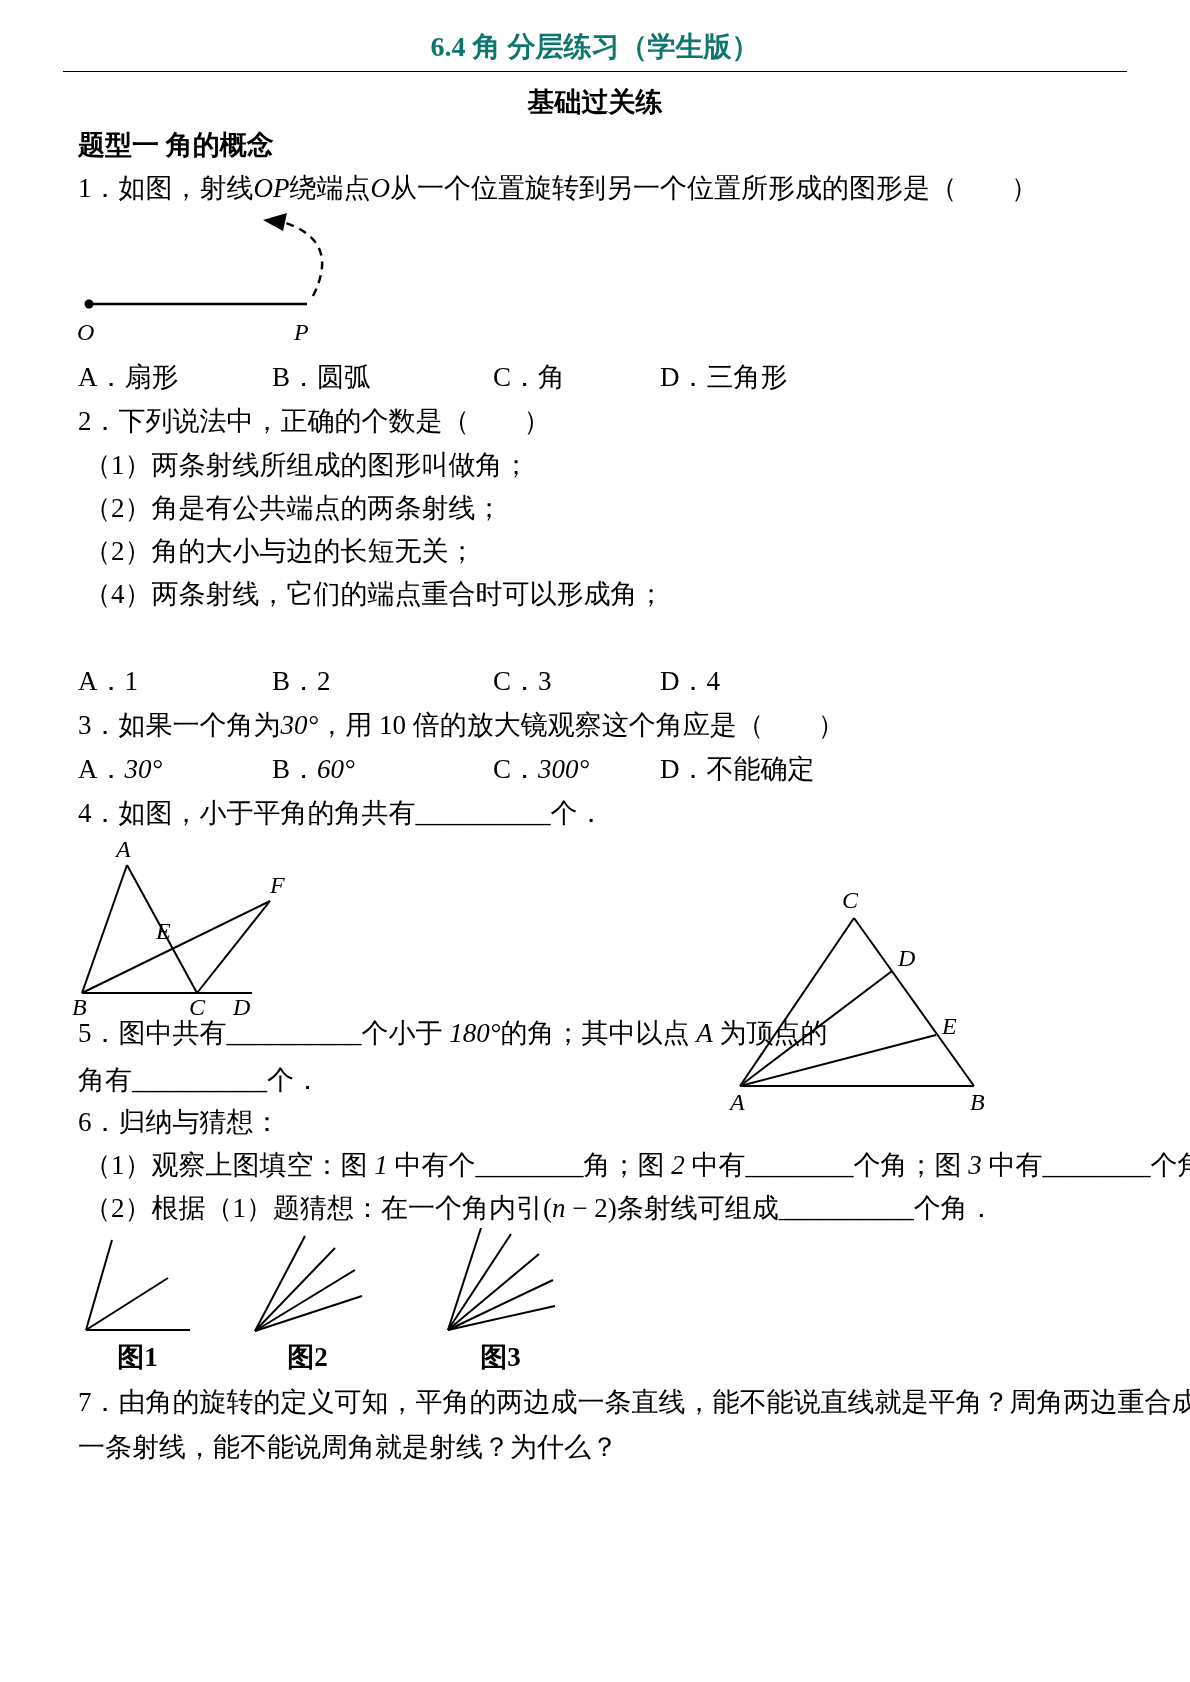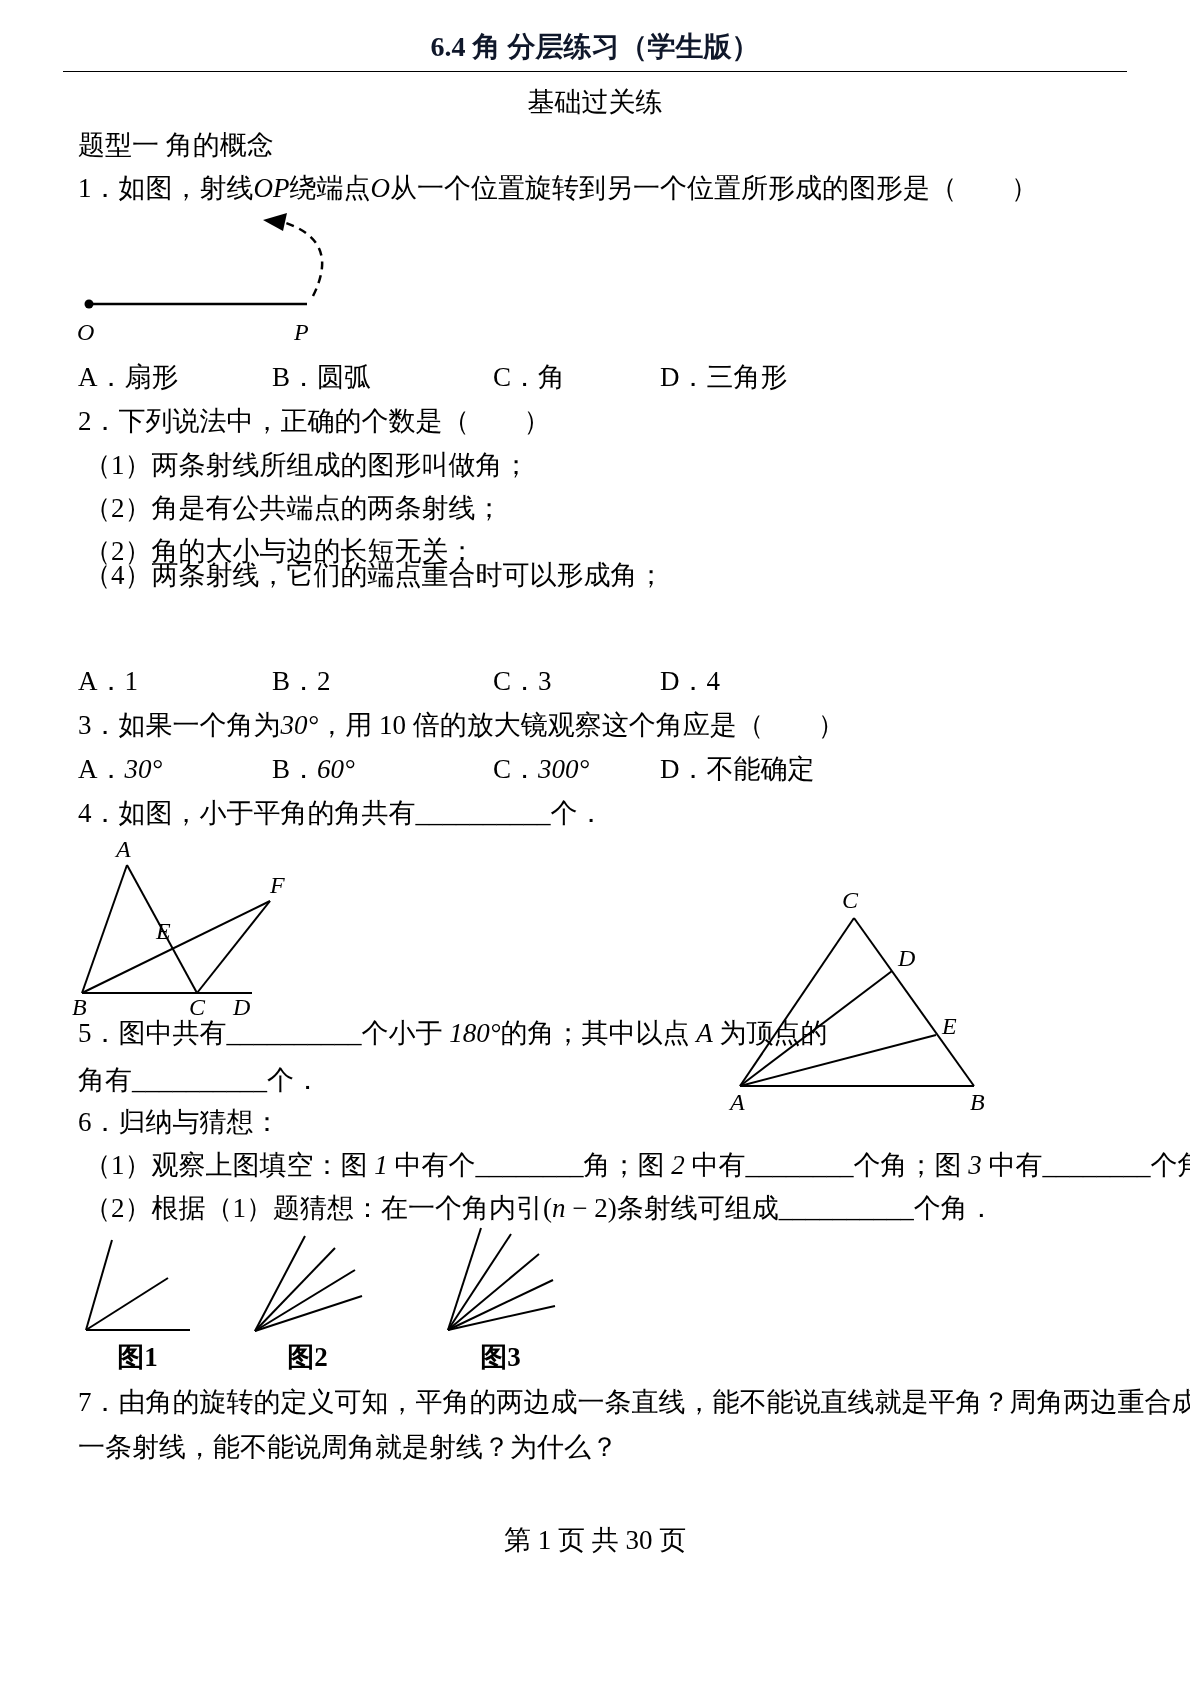--- a/index.html
+++ b/index.html
@@ -1,22 +1,22 @@
 <!DOCTYPE html>
 <html><head>
 <meta charset="utf-8">
 <style>
   html,body{margin:0;padding:0;background:#ffffff;}
   .page{position:relative;width:1190px;height:1682px;background:#ffffff;color:#000;
         font-family:"Liberation Serif","DejaVu Serif",serif;font-size:27px;overflow:hidden;}
   .line{position:absolute;left:78px;line-height:30px;white-space:nowrap;}
   .indent{left:84px;}
   .center{left:0;width:1190px;text-align:center;}
-  .bold{font-weight:normal;}
-  .title{color:#0f172a;font-size:28px;font-weight:bold;}
+  .bold{font-weight:bold;}
+  .title{color:#0f766e;font-size:28px;font-weight:bold;}
   .divider{position:absolute;top:71px;left:63px;width:1064px;height:0;border-top:1.5px solid #000;}
   .opt-row{position:absolute;left:78px;height:30px;line-height:30px;}
   .opt{position:absolute;top:0;white-space:nowrap;}
   .o1{left:0;}.o2{left:194px;}.o3{left:388px;margin-left:27px;}.o4{left:582px;}
   .fig{position:absolute;}
   .fig line,.fig path{stroke:#000;}
   .fig text{font-family:"Liberation Serif","DejaVu Serif",serif;font-style:italic;font-size:24px;fill:#000;}
   .fig-label{position:absolute;text-align:center;line-height:30px;font-weight:bold;}
   i{}
 </style>
@@ -45,21 +45,21 @@
     <span class="opt o1"><span>A．</span><i></i><span>扇形</span></span>
     <span class="opt o2"><span>B．</span><i></i><span>圆弧</span></span>
     <span class="opt o3"><span>C．</span><i></i><span>角</span></span>
     <span class="opt o4"><span>D．</span><i></i><span>三角形</span></span>
   </div>
 
   <div class="line" style="top:406px">2．下列说法中，正确的个数是（　　）</div>
   <div class="line indent" style="top:450px">（1）两条射线所组成的图形叫做角；</div>
   <div class="line indent" style="top:493px">（2）角是有公共端点的两条射线；</div>
   <div class="line indent" style="top:536px">（2）角的大小与边的长短无关；</div>
-  <div class="line indent" style="top:560px">（4）两条射线，它们的端点重合时可以形成角；</div>
+  <div class="line indent" style="top:579px">（4）两条射线，它们的端点重合时可以形成角；</div>
 
   <div class="opt-row" style="top:666px">
     <span class="opt o1"><span>A．</span><i></i><span>1</span></span>
     <span class="opt o2"><span>B．</span><i></i><span>2</span></span>
     <span class="opt o3"><span>C．</span><i></i><span>3</span></span>
     <span class="opt o4"><span>D．</span><i></i><span>4</span></span>
   </div>
 
   <div class="line" style="top:710px"><span>3．如果一个角为</span><i>30°</i><span>，用 10 倍的放大镜观察这个角应是（　　）</span></div>
 
@@ -125,15 +125,14 @@
     <line x1="5" y1="104" x2="38" y2="2" stroke-width="2"></line>
   </svg>
 
   <div class="fig-label" style="left:80px;top:1342px;width:115px">图1</div>
   <div class="fig-label" style="left:250px;top:1342px;width:115px">图2</div>
   <div class="fig-label" style="left:443px;top:1342px;width:115px">图3</div>
 
   <div class="line" style="top:1387px">7．由角的旋转的定义可知，平角的两边成一条直线，能不能说直线就是平角？周角两边重合成同</div>
   <div class="line" style="top:1432px">一条射线，能不能说周角就是射线？为什么？</div>
 
-  <div class="line center" style="top:1525px">第 1 页 共 30 页</div>
 
 </div>
 
 </body></html>

